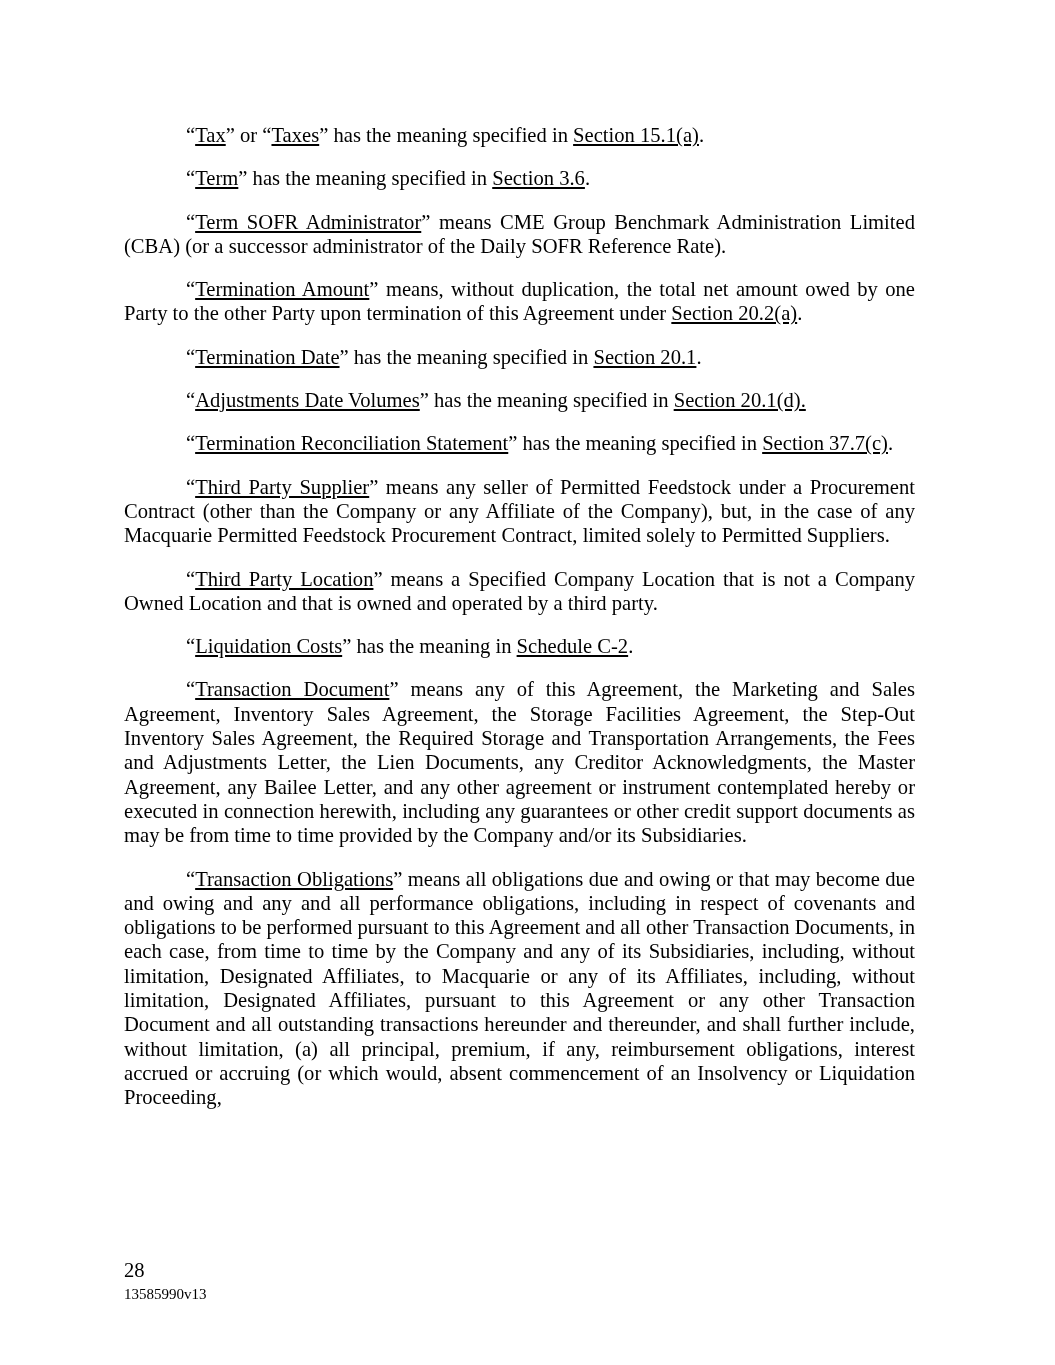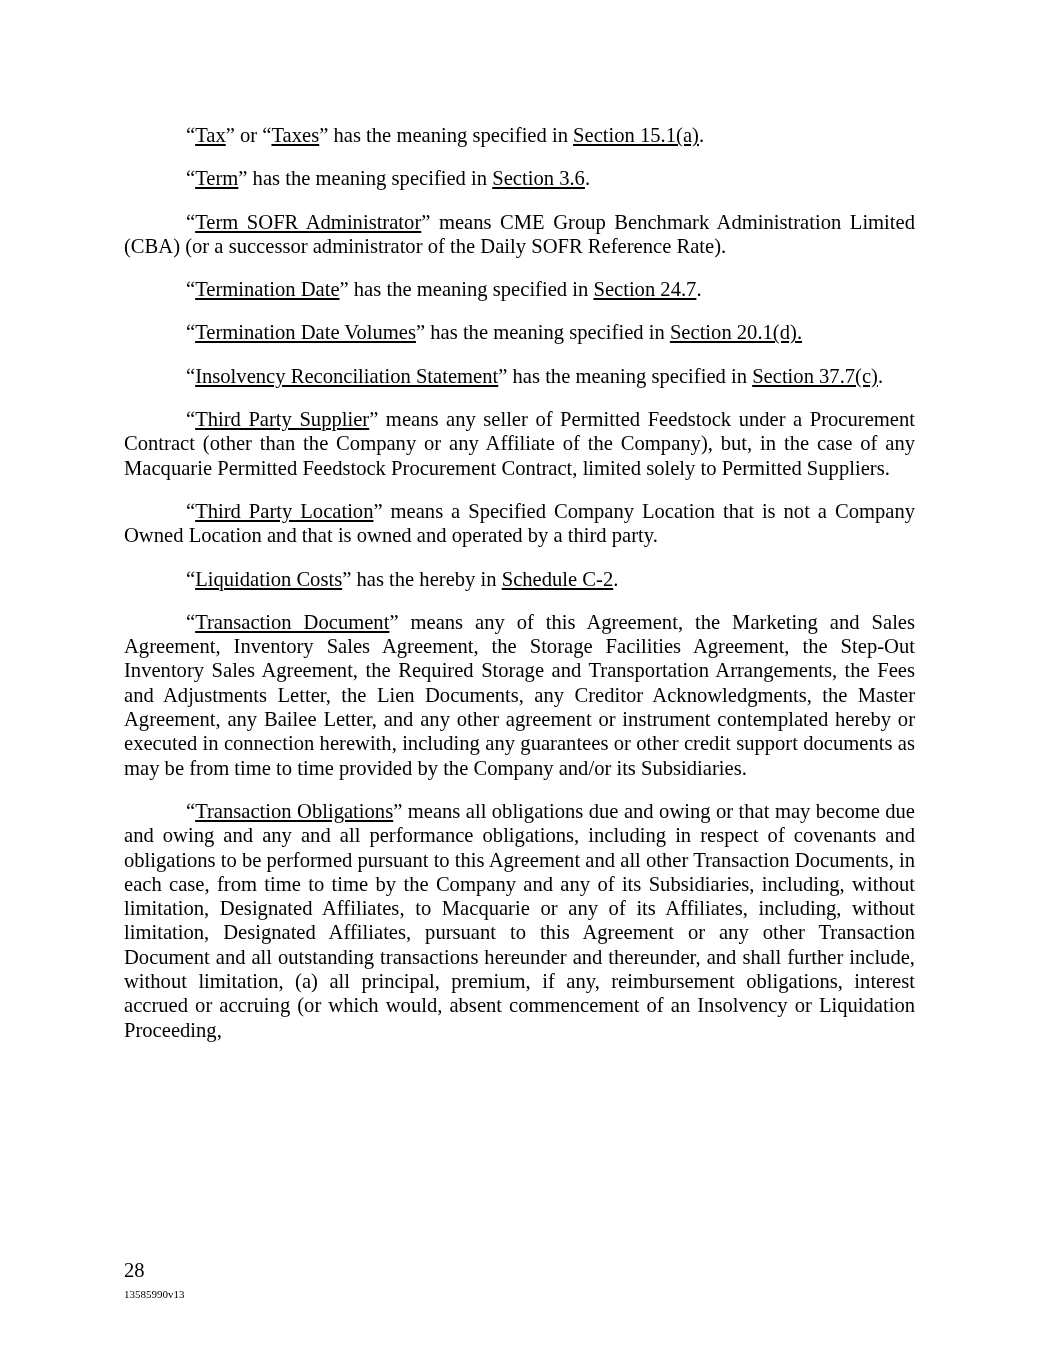--- a/index.html
+++ b/index.html
@@ -38,36 +38,37 @@
     left: 124px;
     top: 1258px;
     width: 807px;
     font-size: 20.6px;
     line-height: 24px;
   }
   .doc-id-stamp {
     position: absolute;
     left: 124px;
     top: 1286px;
-    font-size: 11px;
+    font-size: 15px;
     line-height: 16px;
   }
 </style>
 </head>
 <body>
 
 <div class="page">
   <div class="content">
       <p><span>“</span><span class="u">Tax</span><span>” or “</span><span class="u">Taxes</span><span>” has the meaning specified in </span><span class="u">Section 15.1(a)</span><span>.</span></p>
       <p><span>“</span><span class="u">Term</span><span>” has the meaning specified in </span><span class="u">Section 3.6</span><span>.</span></p>
       <p><span>“</span><span class="u">Term SOFR Administrator</span><span>” means CME Group Benchmark Administration Limited (CBA) (or a successor administrator of the Daily SOFR Reference Rate).</span></p>
-      <p><span>“</span><span class="u">Termination Date</span><span>” has the meaning specified in </span><span class="u">Section 24.7</span><span>.</span></p>
-      <p><span>“</span><span class="u">Termination Date Volumes</span><span>” has the meaning specified in </span><span class="u">Section 20.1(d).</span></p>
-      <p><span>“</span><span class="u">Insolvency Reconciliation Statement</span><span>” has the meaning specified in </span><span class="u">Section 37.7(c)</span><span>.</span></p>
+      <p><span>“</span><span class="u">Termination Amount</span><span>” means, without duplication, the total net amount owed by one Party to the other Party upon termination of this Agreement under </span><span class="u">Section 20.2(a)</span><span>.</span></p>
+      <p><span>“</span><span class="u">Termination Date</span><span>” has the meaning specified in </span><span class="u">Section 20.1</span><span>.</span></p>
+      <p><span>“</span><span class="u">Adjustments Date Volumes</span><span>” has the meaning specified in </span><span class="u">Section 20.1(d).</span></p>
+      <p><span>“</span><span class="u">Termination Reconciliation Statement</span><span>” has the meaning specified in </span><span class="u">Section 37.7(c)</span><span>.</span></p>
       <p><span>“</span><span class="u">Third Party Supplier</span><span>” means any seller of Permitted Feedstock under a Procurement Contract (other than the Company or any Affiliate of the Company), but, in the case of any Macquarie Permitted Feedstock Procurement Contract, limited solely to Permitted Suppliers.</span></p>
       <p><span>“</span><span class="u">Third Party Location</span><span>” means a Specified Company Location that is not a Company Owned Location and that is owned and operated by a third party.</span></p>
-      <p><span>“</span><span class="u">Liquidation Costs</span><span>” has the hereby in </span><span class="u">Schedule C-2</span><span>.</span></p>
+      <p><span>“</span><span class="u">Liquidation Costs</span><span>” has the meaning in </span><span class="u">Schedule C-2</span><span>.</span></p>
       <p><span>“</span><span class="u">Transaction Document</span><span>” means any of this Agreement, the Marketing and Sales Agreement, Inventory Sales Agreement, the Storage Facilities Agreement, the Step-Out Inventory Sales Agreement, the Required Storage and Transportation Arrangements, the Fees and Adjustments Letter, the Lien Documents, any Creditor Acknowledgments, the Master Agreement, any Bailee Letter, and any other agreement or instrument contemplated hereby or executed in connection herewith, including any guarantees or other credit support documents as may be from time to time provided by the Company and/or its Subsidiaries.</span></p>
       <p><span>“</span><span class="u">Transaction Obligations</span><span>” means all obligations due and owing or that may become due and owing and any and all performance obligations, including in respect of covenants and obligations to be performed pursuant to this Agreement and all other Transaction Documents, in each case, from time to time by the Company and any of its Subsidiaries, including, without limitation, Designated Affiliates, to Macquarie or any of its Affiliates, including, without limitation, Designated Affiliates, pursuant to this Agreement or any other Transaction Document and all outstanding transactions hereunder and thereunder, and shall further include, without limitation, (a) all principal, premium, if any, reimbursement obligations, interest accrued or accruing (or which would, absent commencement of an Insolvency or Liquidation Proceeding,</span></p>
     </div>
   <div class="footer-page-number">28</div>
   <div class="doc-id-stamp">13585990v13</div>
 </div>
 
 </body></html>

